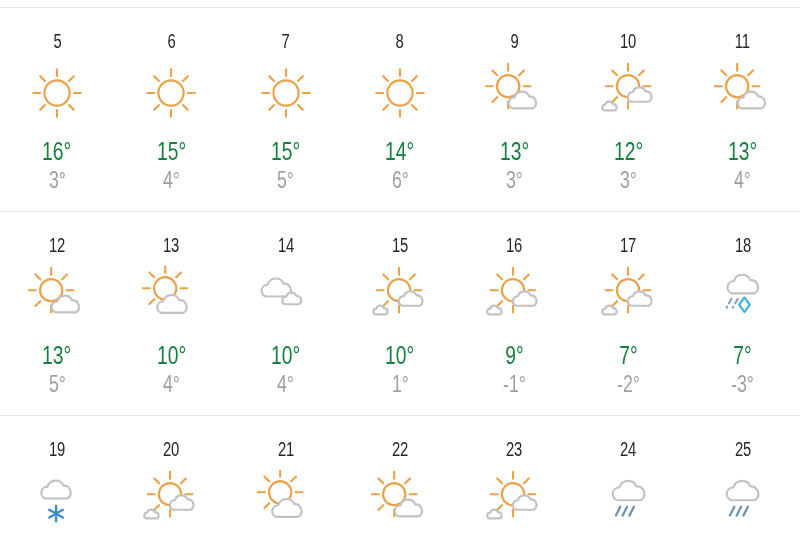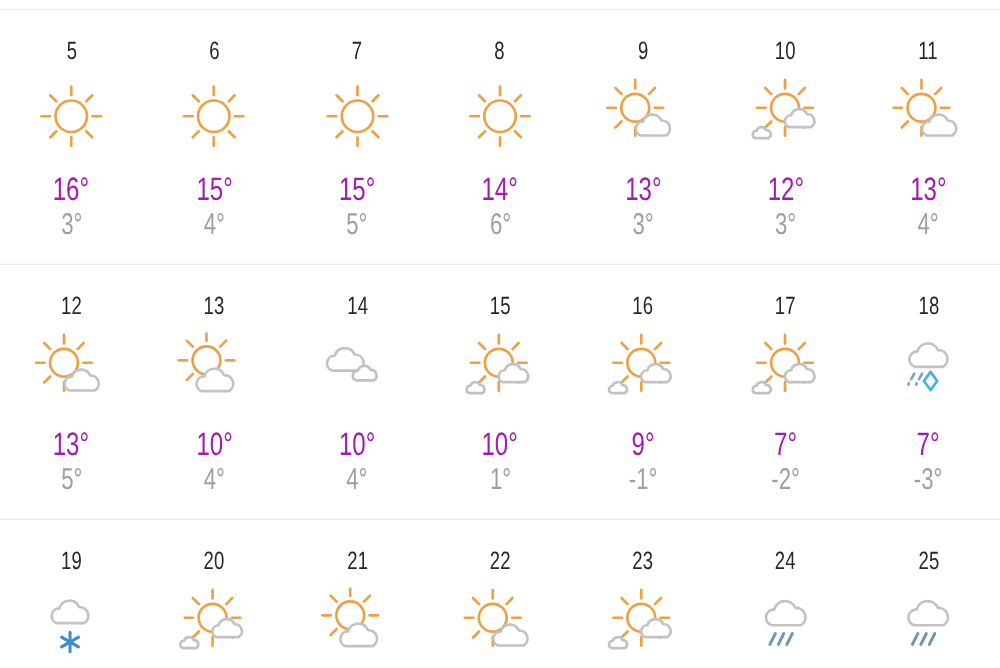--- a/index.html
+++ b/index.html
@@ -13,21 +13,21 @@
     display:grid;grid-template-columns:repeat(7,1fr);
     box-sizing:border-box;
   }
   .day-cell{
     display:flex;flex-direction:column;align-items:center;
     padding-top:23px;cursor:pointer;
   }
   .date{font-size:20px;line-height:20px;color:#262626;white-space:nowrap;}
   .icon{margin-top:11px;height:62px;}
   .icon svg{display:block;}
-  .high{margin-top:15px;font-size:26px;line-height:24px;color:#a21caf;white-space:nowrap;}
+  .high{margin-top:15px;font-size:26px;line-height:24px;color:#15803d;white-space:nowrap;}
   .low{margin-top:5px;font-size:24px;line-height:24px;color:#9da0a3;white-space:nowrap;}
   .cond{display:inline-block;transform:scaleX(0.74);transform-origin:center;}
 </style>
 </head>
 <body>
 
 <div class="calendar" id="calendar">
     <div class="week-row">
       <div class="day-cell">
         <div class="date"><span class="cond">5</span></div>

